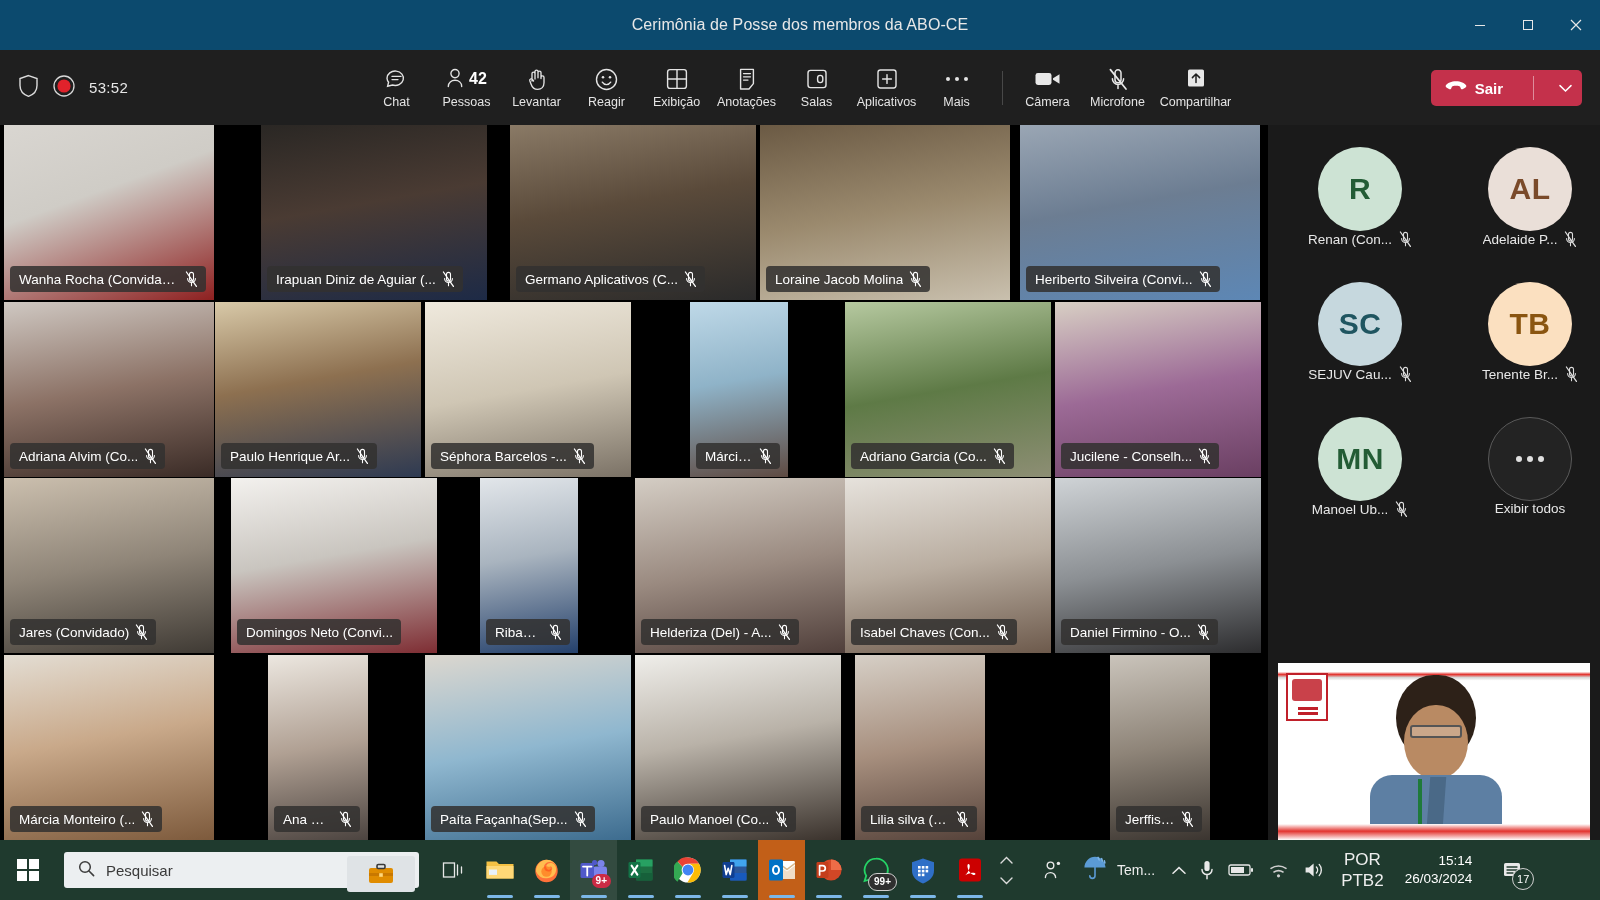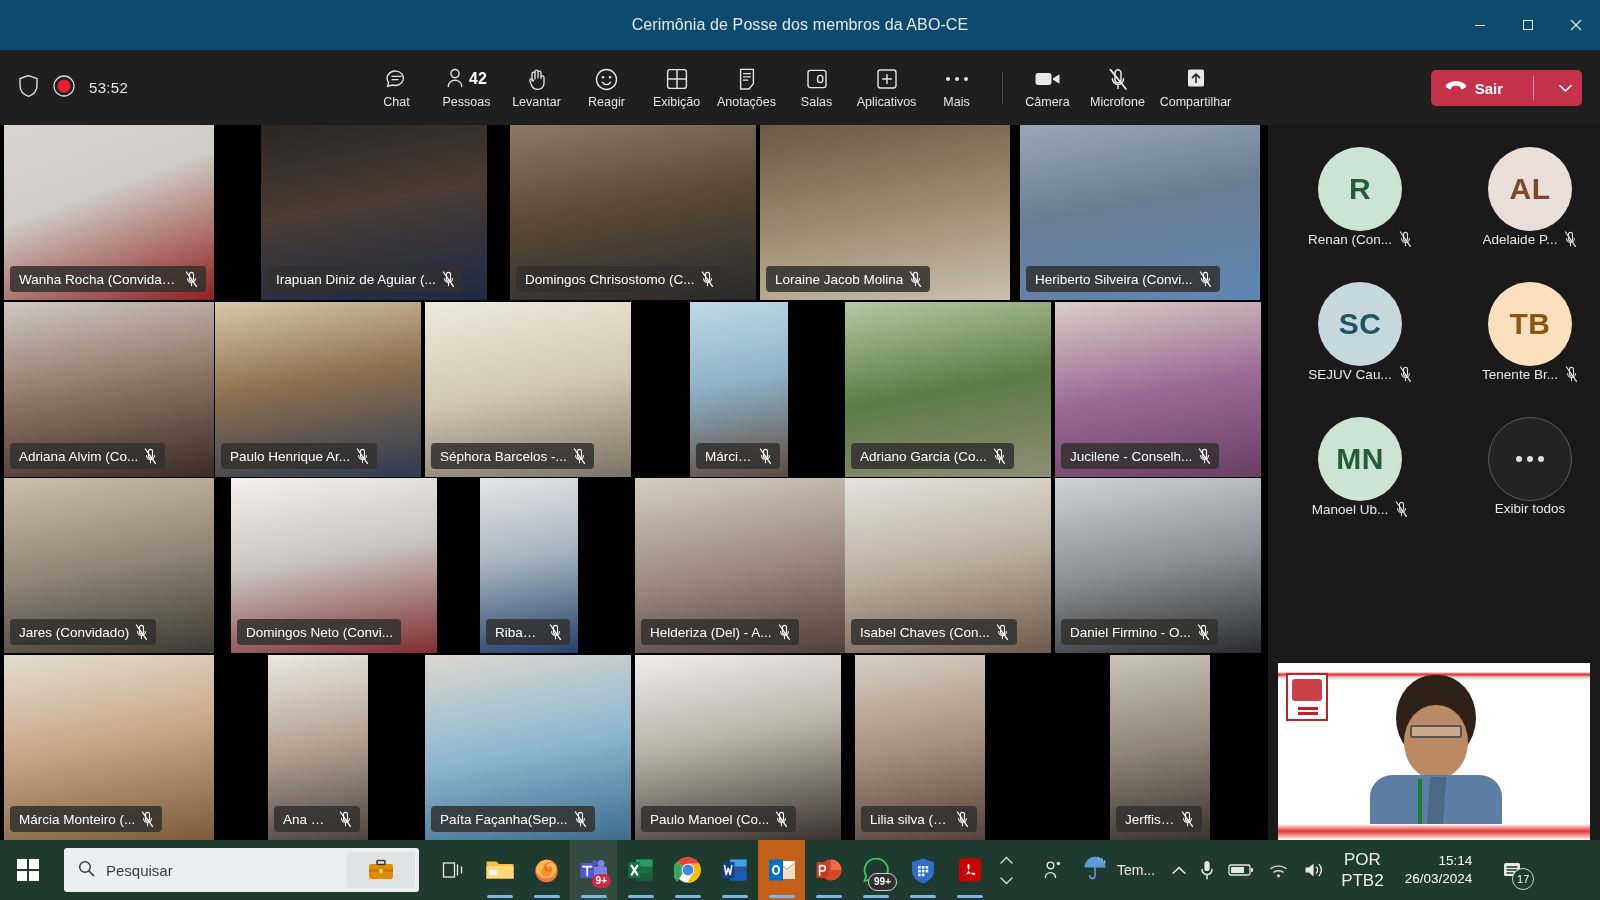--- a/index.html
+++ b/index.html
@@ -70,21 +70,21 @@
   .showall-circle i{ width:6px; height:6px; border-radius:50%; background:#e0e0e0; display:block;}
   #bigtile{ position:absolute; left:1278px; top:538px; width:312px; height:177px; background:#0f0f0f; overflow:hidden;}
 
   
   #taskbar{
     position:absolute; left:0; top:840px; width:1600px; height:60px;
     background:#1f3a2e; display:flex; align-items:center;
   }
   #startbtn{ width:56px; height:60px; display:flex; align-items:center; justify-content:center; cursor:default;}
   #searchbox{
-    margin-left:8px; width:355px; height:44px; background:#eceff1; border-radius:3px;
+    margin-left:8px; width:355px; height:36px; background:#eceff1; border-radius:3px;
     display:flex; align-items:center; padding-left:14px; position:relative; cursor:default;
   }
   #searchbox .sq{ color:#3d3d3d; }
   #searchbox .sp{ font-size:15px; color:#3a3a3a; margin-left:11px;}
   #searchbox .briefcase{
     position:absolute; right:4px; top:4px; width:68px; height:36px; background:#dfe3e6; border-radius:3px;
     display:flex; align-items:center; justify-content:center;
   }
   .tbicon{ width:47px; height:60px; display:flex; align-items:center; justify-content:center; position:relative; cursor:default;}
   .tbicon.openapp::after{ content:""; position:absolute; bottom:2px; left:50%; transform:translateX(-50%); width:26px; height:3px; background:#7cb7e8; border-radius:2px;}
@@ -325,21 +325,21 @@
               <path d="M6.5 1.4a2 2 0 0 1 2 2v4.6a2 2 0 0 1-4 0V3.4a2 2 0 0 1 2-2Z" fill="none" stroke="#ffffff" stroke-width="1.1"></path>
               <path d="M2.6 7.5a3.9 3.9 0 0 0 7.8 0M6.5 11.5v3.2" fill="none" stroke="#ffffff" stroke-width="1.1" stroke-linecap="round"></path>
               <path d="M1.4 1 11.4 15.4" stroke="#ffffff" stroke-width="1.3" stroke-linecap="round"></path>
             </svg>
           </span>
         </div>
       </div>
       <div class="tile" style="left: 510px; top: 0px; width: 246px; height: 175px;">
         <div class="vid" style="background: linear-gradient(170deg, rgb(138, 122, 102) 0%, rgb(90, 74, 58) 45%, rgb(42, 42, 42) 100%);"></div>
         <div class="namebar">
-          <span class="nm">Domingos Chrisostomo (C...</span>
+          <span class="nm">Germano Aplicativos (C...</span>
           <span style="display: flex; align-items: center; flex: 0 0 auto;">
             <svg class="micoff" width="13" height="17" viewBox="0 0 13 17">
               <path d="M6.5 1.4a2 2 0 0 1 2 2v4.6a2 2 0 0 1-4 0V3.4a2 2 0 0 1 2-2Z" fill="none" stroke="#ffffff" stroke-width="1.1"></path>
               <path d="M2.6 7.5a3.9 3.9 0 0 0 7.8 0M6.5 11.5v3.2" fill="none" stroke="#ffffff" stroke-width="1.1" stroke-linecap="round"></path>
               <path d="M1.4 1 11.4 15.4" stroke="#ffffff" stroke-width="1.3" stroke-linecap="round"></path>
             </svg>
           </span>
         </div>
       </div>
       <div class="tile" style="left: 760px; top: 0px; width: 250px; height: 175px;">

